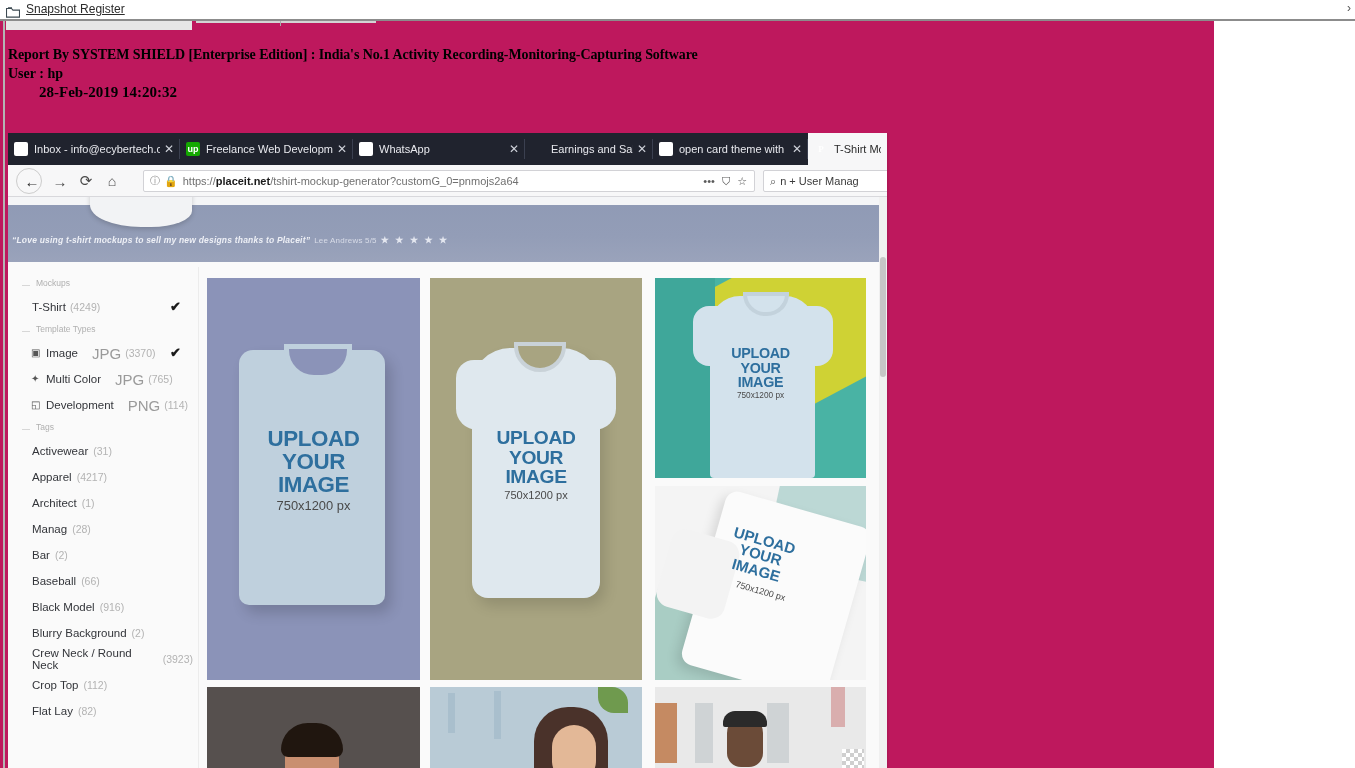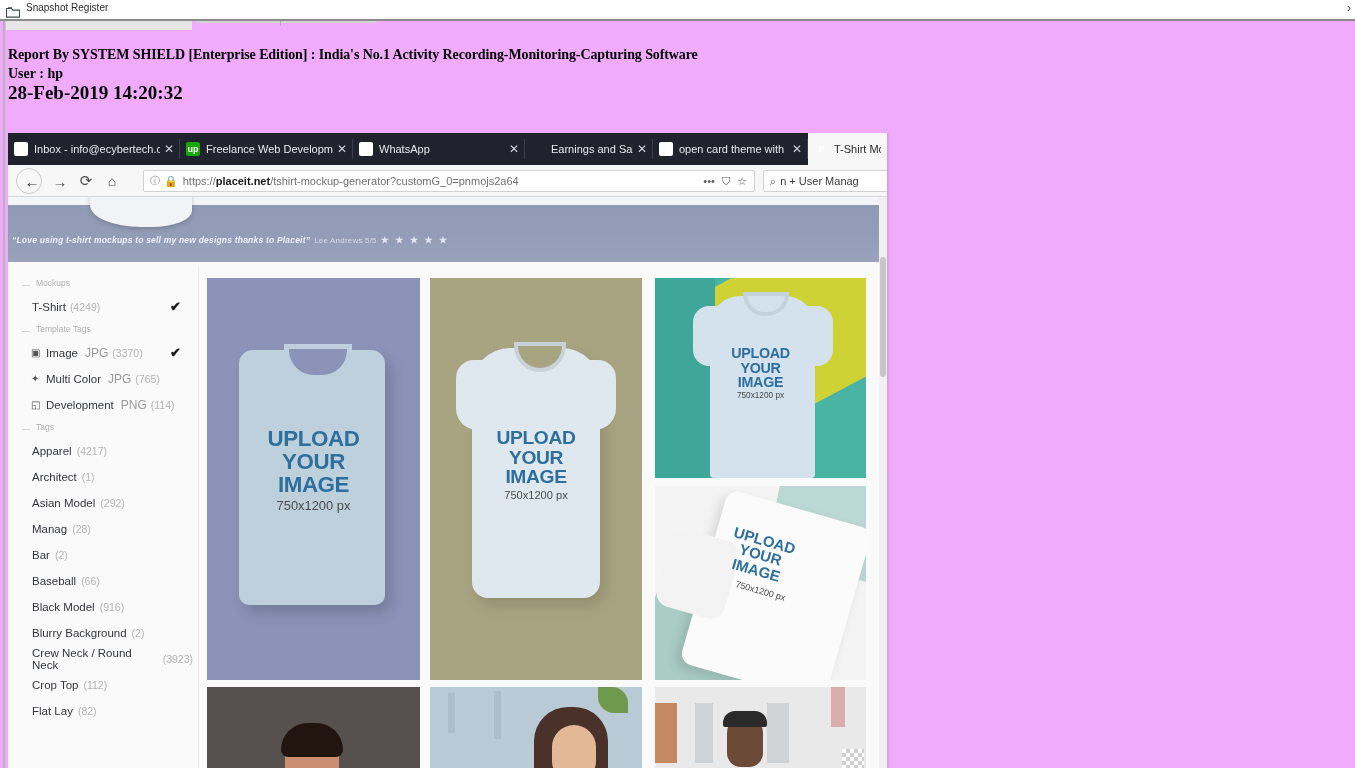--- a/index.html
+++ b/index.html
@@ -5,38 +5,38 @@
   html,body{margin:0;padding:0;}
   body{
     width:1355px;height:768px;overflow:hidden;background:#ffffff;
     font-family:"Liberation Sans", sans-serif;
     -webkit-font-smoothing:antialiased;
   }
   .app{position:relative;width:1355px;height:768px;background:#fff;}
 
   
   .winbar{position:absolute;left:0;top:0;width:1355px;height:20px;background:#ffffff;}
-  .winbar .ttl{position:absolute;left:26px;top:2px;font-size:10px;color:#2b2b2b;}
+  .winbar .ttl{position:absolute;left:26px;top:2px;font-size:12px;color:#2b2b2b;text-decoration:underline;}
   .winbar .folder{position:absolute;left:6px;top:4px;width:14px;height:11px;}
   .winbar .arrowr{position:absolute;right:4px;top:1px;font-size:12px;color:#555;}
   .winbar .rule{position:absolute;left:0;top:19px;width:1355px;height:2px;background:#8c8c8c;}
 
   
-  .doc{position:absolute;left:0;top:21px;width:1355px;height:747px;background:#f0abfc;}
+  .doc{position:absolute;left:0;top:21px;width:1214px;height:747px;background:#be185d;}
   .doc-leftrule{position:absolute;left:3px;top:0;width:2px;height:747px;background:#b4b4b4;}
   .doc-tabstrip{position:absolute;left:6px;top:0;width:186px;height:9px;background:#e6e6e6;}
   .doc-tabstrip2{position:absolute;left:196px;top:0;width:180px;height:2px;background:#d4d4d4;}
   .doc-tabstrip3{position:absolute;left:280px;top:0px;width:1px;height:5px;background:#aaa;}
 
   .report-head{position:absolute;left:8px;top:24px;width:900px;
     font-family:"Liberation Serif", serif;color:#000;font-weight:bold;}
   .report-head .l1{font-size:14px;line-height:19px;letter-spacing:-0.1px;}
   .report-head .l2{font-size:14px;line-height:19px;}
   .report-head .l3{font-size:14px;line-height:19px;}
-  .report-head .l4{font-size:19px;line-height:19px;}
+  .report-head .l4{font-size:15px;line-height:19px;margin-left:31px;}
 
   
   .shot{position:absolute;left:8px;top:112px;width:879px;height:640px;overflow:hidden;background:#fff;}
 
   
   .tabbar{position:absolute;left:0;top:0;width:879px;height:32px;background:#20232e;}
   .tab{position:absolute;top:0;height:32px;display:flex;align-items:center;
        box-sizing:border-box;padding:0 6px;}
   .tab .fav{width:14px;height:14px;flex:0 0 14px;margin-right:6px;border-radius:2px;
        display:flex;align-items:center;justify-content:center;font-size:9px;color:#fff;font-weight:bold;}
@@ -91,21 +91,21 @@
   .sidebar{position:absolute;left:0;top:65px;width:185px;height:511px;background:#fafafa;
      padding-top:12px;box-sizing:border-box;}
   .grp{position:relative;margin:6px 0 2px 14px;width:160px;height:12px;}
   .grp .gl{position:absolute;left:0;top:5px;width:8px;height:1px;background:#d7d7d7;}
   .grp .gt{position:absolute;left:11px;top:-2px;font-size:8.5px;color:#b0b0b0;background:#fafafa;padding:0 3px;}
   .grp .gr{position:absolute;left:0;top:5px;width:160px;height:1px;background:#e2e2e2;z-index:-1;}
   .frow{position:relative;height:26px;display:flex;align-items:center;padding-left:24px;
      font-size:11.5px;color:#33353a;}
   .frow .ico{position:absolute;left:23px;top:7px;font-size:10px;color:#555;}
   .frow .nm{font-weight:normal;}
-  .frow .ext{color:#9a9a9a;margin-left:7px;font-size:12px;}
+  .frow .ext{color:#9a9a9a;margin-left:14px;font-size:15px;}
   .frow .cnt{color:#b3b3b3;margin-left:4px;font-size:10.5px;}
   .frow .chk{position:absolute;right:12px;top:5px;font-size:13px;color:#1b1b1b;font-weight:bold;}
   .frow.ind{padding-left:38px;}
   .tagrow{height:26px;display:flex;align-items:center;padding-left:24px;font-size:11.5px;color:#33353a;}
   .tagrow .cnt{color:#b3b3b3;margin-left:5px;font-size:10.5px;}
   .side-divider{position:absolute;left:190px;top:70px;width:1px;height:506px;background:#ececec;}
 
   
   .gallery{position:absolute;left:192px;top:66px;width:687px;height:510px;overflow:hidden;}
   .card{position:absolute;overflow:hidden;}
@@ -239,21 +239,21 @@
               <span class="gt">Mockups</span>
             </div>
             <div class="frow">
               <span class="nm">T-Shirt</span>
               <span class="cnt">(4249)</span>
               <span class="chk">✔</span>
             </div>
             <div class="grp">
               <span class="gr"></span>
               <span class="gl"></span>
-              <span class="gt">Template Tags</span>
+              <span class="gt">Template Types</span>
             </div>
             <div class="frow ind">
               <span class="ico">▣</span>
               <span class="nm">Image</span>
               <span class="ext">JPG</span>
               <span class="cnt">(3370)</span>
               <span class="chk">✔</span>
             </div>
             <div class="frow ind">
               <span class="ico">✦</span>
@@ -266,30 +266,30 @@
               <span class="nm">Development</span>
               <span class="ext">PNG</span>
               <span class="cnt">(114)</span>
             </div>
             <div class="grp">
               <span class="gr"></span>
               <span class="gl"></span>
               <span class="gt">Tags</span>
             </div>
             <div class="tagrow">
+              <span>Activewear</span>
+              <span class="cnt">(31)</span>
+            </div>
+            <div class="tagrow">
               <span>Apparel</span>
               <span class="cnt">(4217)</span>
             </div>
             <div class="tagrow">
               <span>Architect</span>
               <span class="cnt">(1)</span>
-            </div>
-            <div class="tagrow">
-              <span>Asian Model</span>
-              <span class="cnt">(292)</span>
             </div>
             <div class="tagrow">
               <span>Manag</span>
               <span class="cnt">(28)</span>
             </div>
             <div class="tagrow">
               <span>Bar</span>
               <span class="cnt">(2)</span>
             </div>
             <div class="tagrow">

